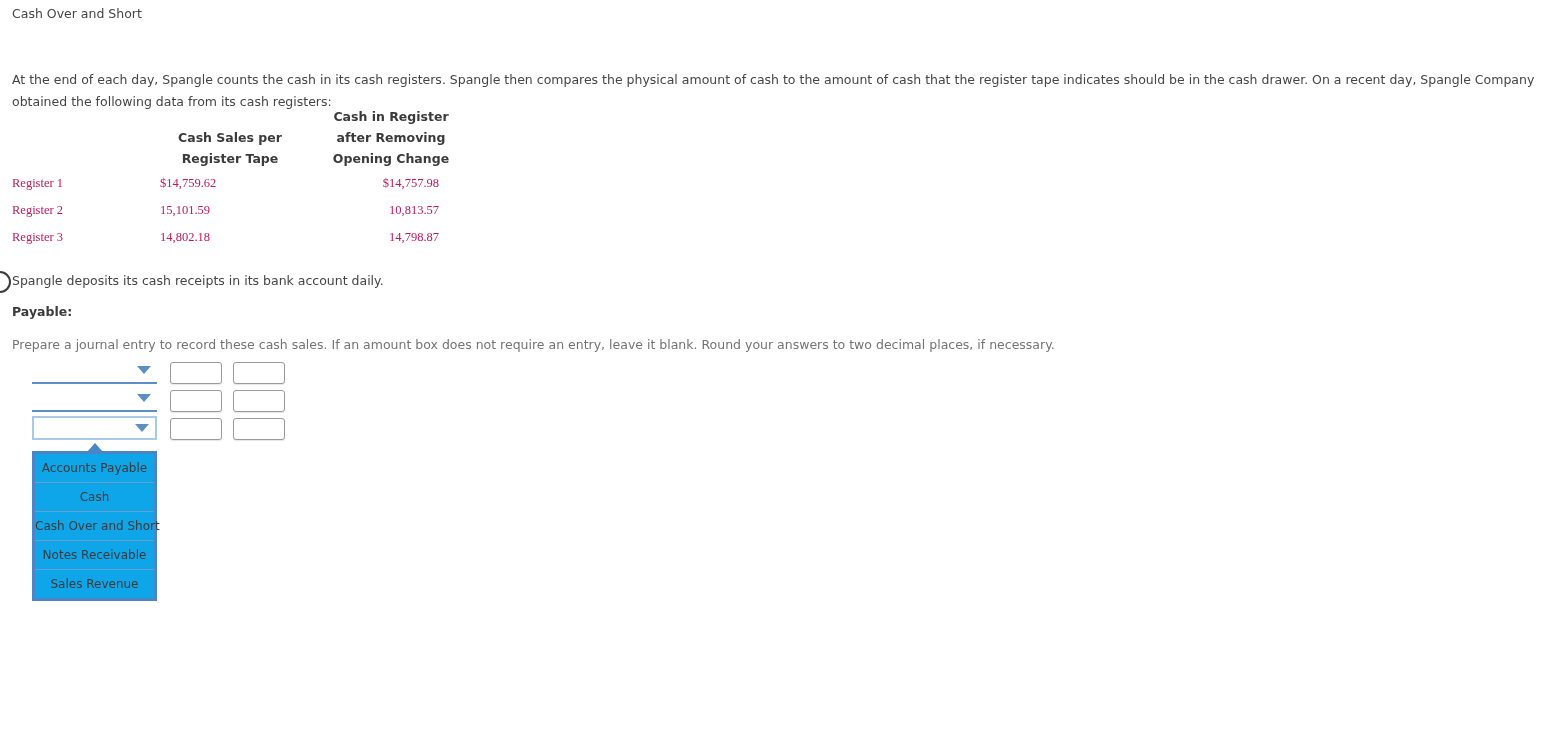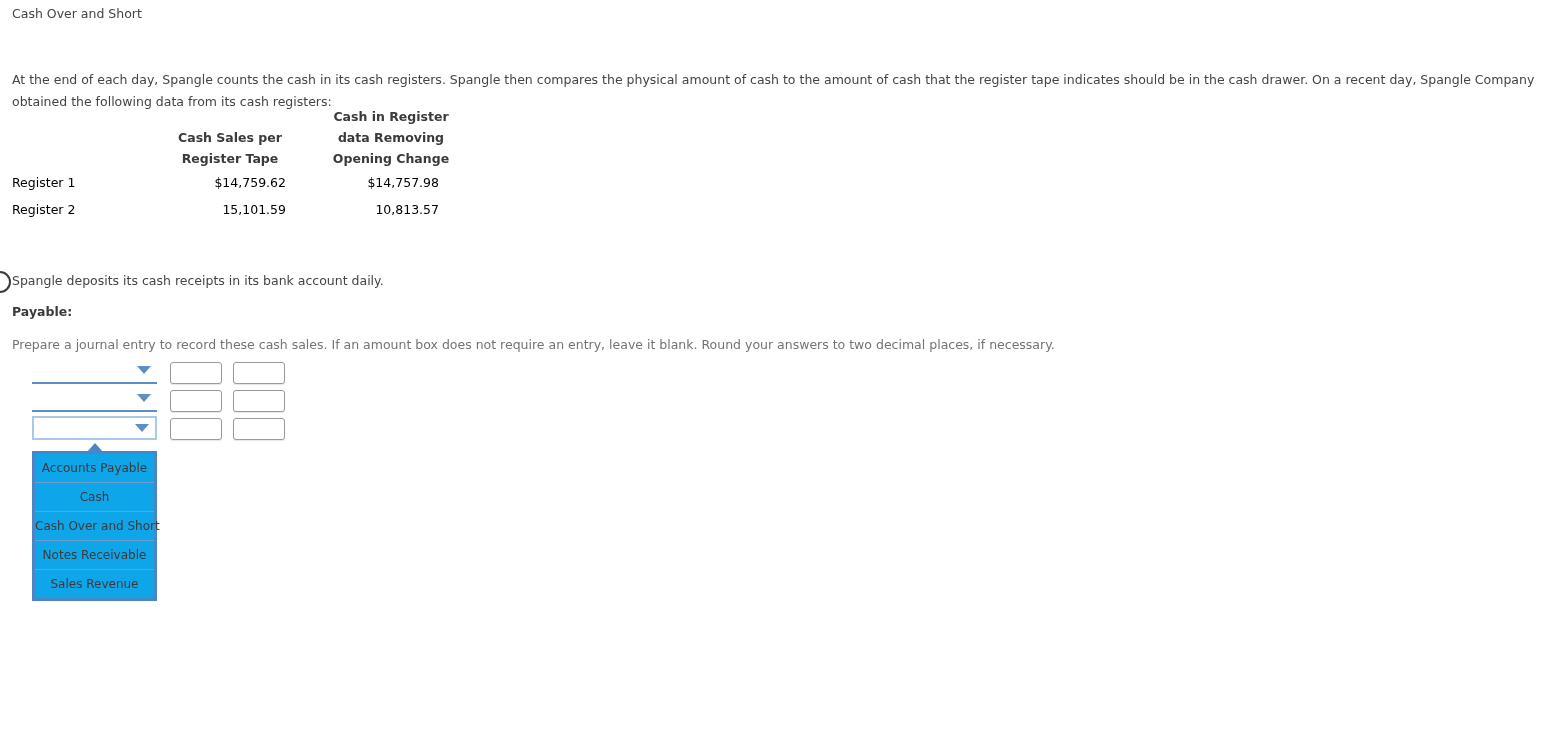--- a/index.html
+++ b/index.html
@@ -90,26 +90,27 @@
     padding: 0 8px;
     line-height: 21px;
     font-family: "DejaVu Sans", "Liberation Sans", sans-serif;
     margin-top: 32px;
   }
   .reg-table th.corner { width: 130px; }
   .reg-table th.c1 { width: 140px; }
   .reg-table th.c2 { width: 150px; }
   .reg-table td {
     font-size: 12.5px;
-    color: #000000;
+    color: #be185d;
     padding: 7px 8px 6px 8px;
     line-height: 14px;
+    font-family: Liberation Serif, serif;
   }
   .reg-table td.rowlabel { text-align: left; padding-left: 6px; }
-  .reg-table td.num { text-align: right; padding-right: 22px; }
+  .reg-table td.num { padding-right: 22px; }
   .reg-table td.num2 { text-align: right; padding-right: 35px; }
   .hdr-line { display: block; }
 
   
   .form-area {
     position: absolute;
     left: 0;
     top: 360px;
   }
   .entry-row {
@@ -214,35 +215,40 @@
 <table class="reg-table">
   <thead>
     <tr>
       <th class="corner"></th>
       <th class="c1">
         <span class="hdr-line">Cash Sales per</span>
         <span class="hdr-line">Register Tape</span>
       </th>
       <th class="c2">
         <span class="hdr-line">Cash in Register</span>
-        <span class="hdr-line">data Removing</span>
+        <span class="hdr-line">after Removing</span>
         <span class="hdr-line">Opening Change</span>
       </th>
     </tr>
   </thead>
   <tbody>
     <tr>
       <td class="rowlabel">Register 1</td>
       <td class="num">$14,759.62</td>
       <td class="num2">$14,757.98</td>
     </tr>
     <tr>
       <td class="rowlabel">Register 2</td>
       <td class="num">15,101.59</td>
       <td class="num2">10,813.57</td>
+    </tr>
+    <tr>
+      <td class="rowlabel">Register 3</td>
+      <td class="num">14,802.18</td>
+      <td class="num2">14,798.87</td>
     </tr>
   </tbody>
 </table>
 
 <div class="deposit-line">Spangle deposits its cash receipts in its bank account daily.</div>
 
 <div class="required-label">Payable:</div>
 
 <div class="instruction-line">Prepare a journal entry to record these cash sales. If an amount box does not require an entry, leave it blank. Round your answers to two decimal places, if necessary.</div>
 

